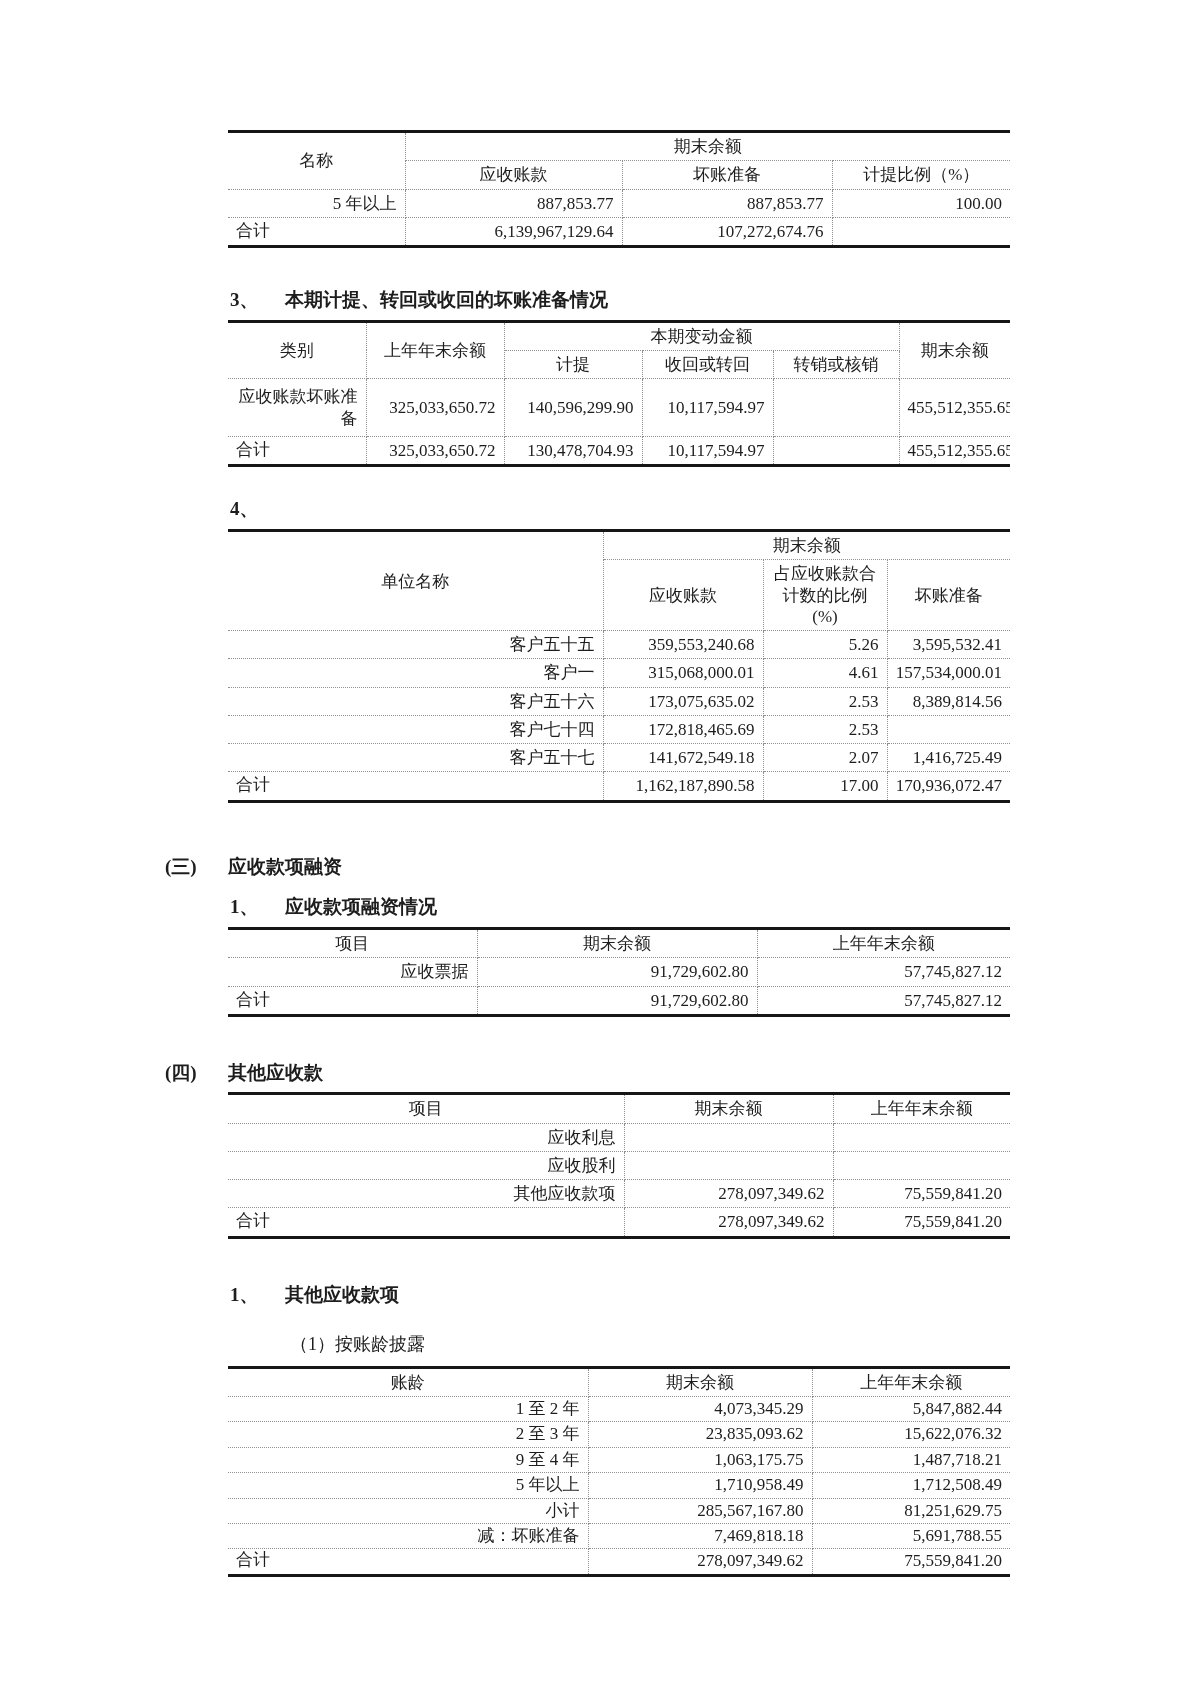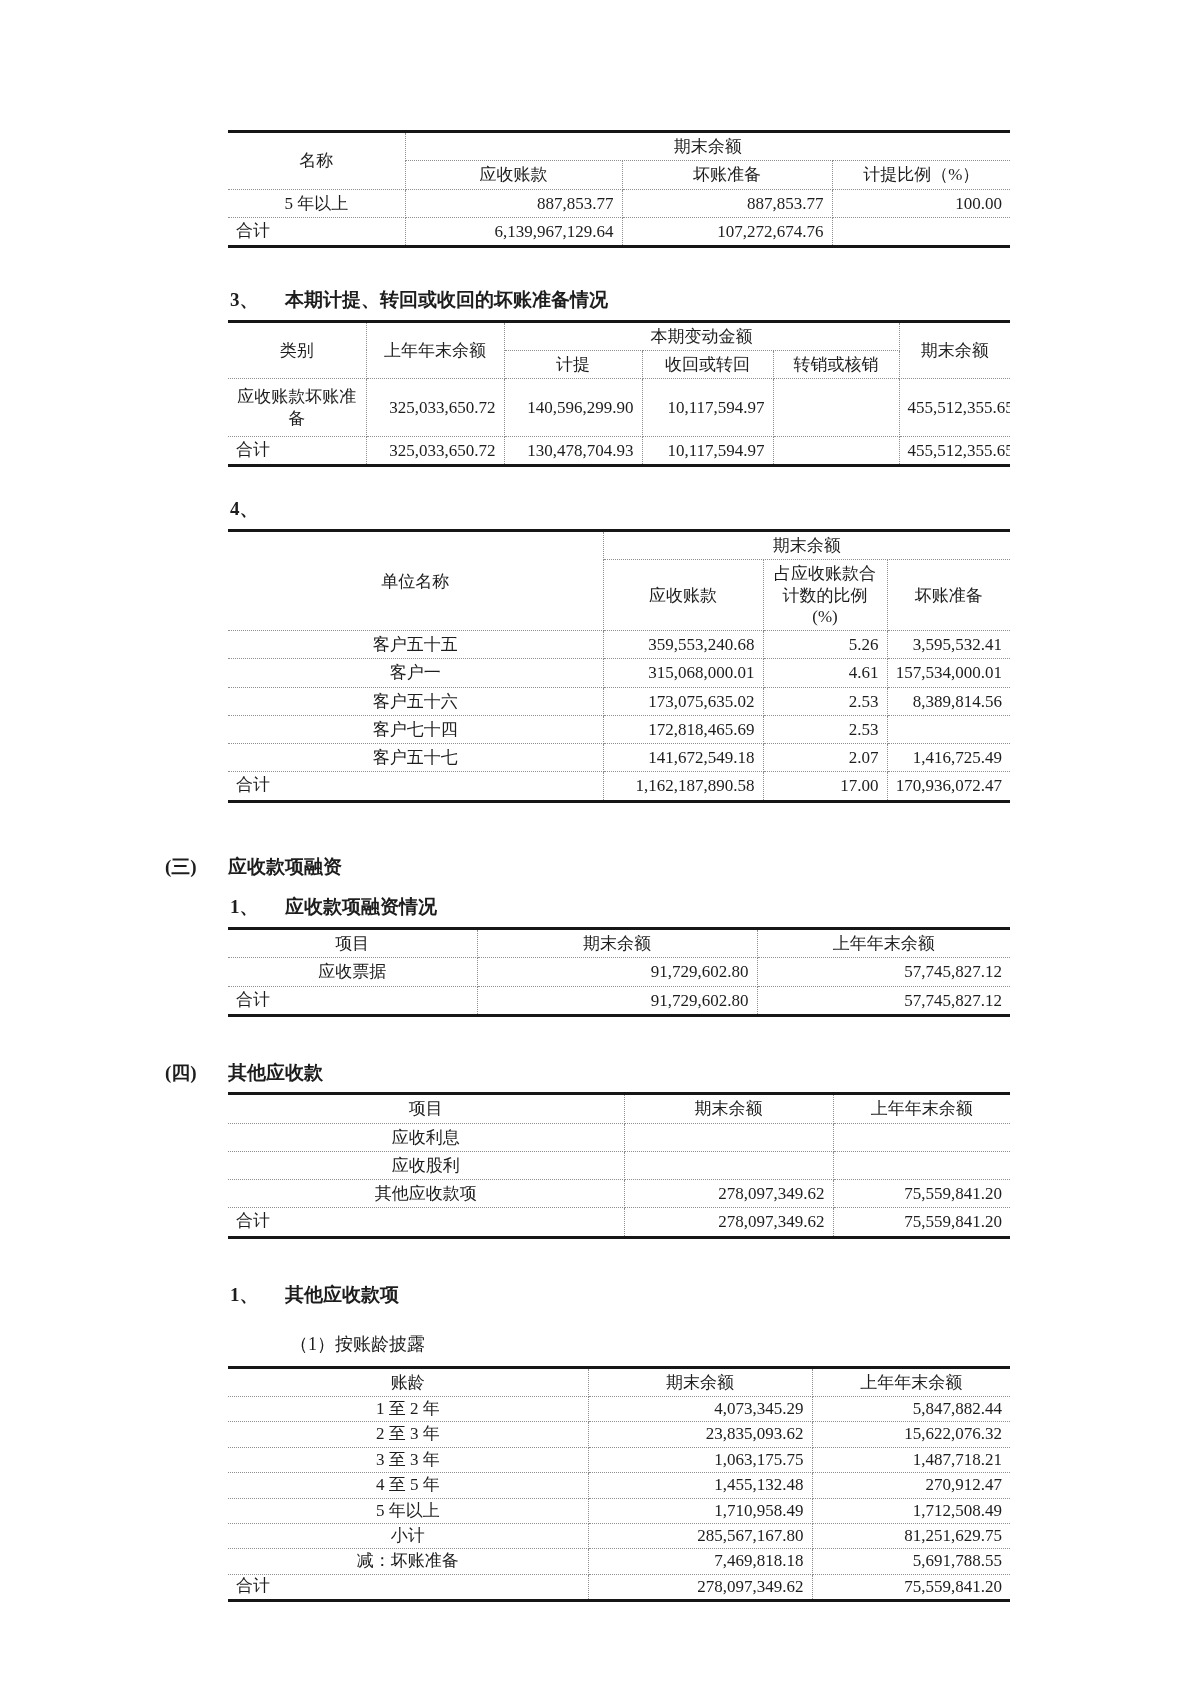--- a/index.html
+++ b/index.html
@@ -26,21 +26,21 @@
     border:1px dotted #8f8f8f;
     font-weight:normal;
     padding:3px 8px;
     line-height:1.25;
     vertical-align:middle;
     overflow:hidden;
   }
   .fin tr > *:first-child { border-left:none; }
   .fin tr > *:last-child  { border-right:none; }
   .fin th { text-align:center; }
-  td.lbl { text-align:center; }
+  td.lbl { text-align:right; }
   td.ctr { text-align:left;font-family:Liberation Mono, monospace; }
   td.num { text-align:right; }
 
   .t6 td { padding:2px 8px; line-height:1.2; }
 
   .heading {
     display:flex;
     font-weight:bold;
     font-size:19px;
     margin-left:65px;
@@ -299,28 +299,23 @@
       <td class="lbl">1 至 2 年</td>
       <td class="num">4,073,345.29</td>
       <td class="num">5,847,882.44</td>
     </tr>
     <tr>
       <td class="lbl">2 至 3 年</td>
       <td class="num">23,835,093.62</td>
       <td class="num">15,622,076.32</td>
     </tr>
     <tr>
-      <td class="lbl">3 至 3 年</td>
+      <td class="lbl">9 至 4 年</td>
       <td class="num">1,063,175.75</td>
       <td class="num">1,487,718.21</td>
-    </tr>
-    <tr>
-      <td class="lbl">4 至 5 年</td>
-      <td class="num">1,455,132.48</td>
-      <td class="num">270,912.47</td>
     </tr>
     <tr>
       <td class="lbl">5 年以上</td>
       <td class="num">1,710,958.49</td>
       <td class="num">1,712,508.49</td>
     </tr>
     <tr>
       <td class="lbl">小计</td>
       <td class="num">285,567,167.80</td>
       <td class="num">81,251,629.75</td>

